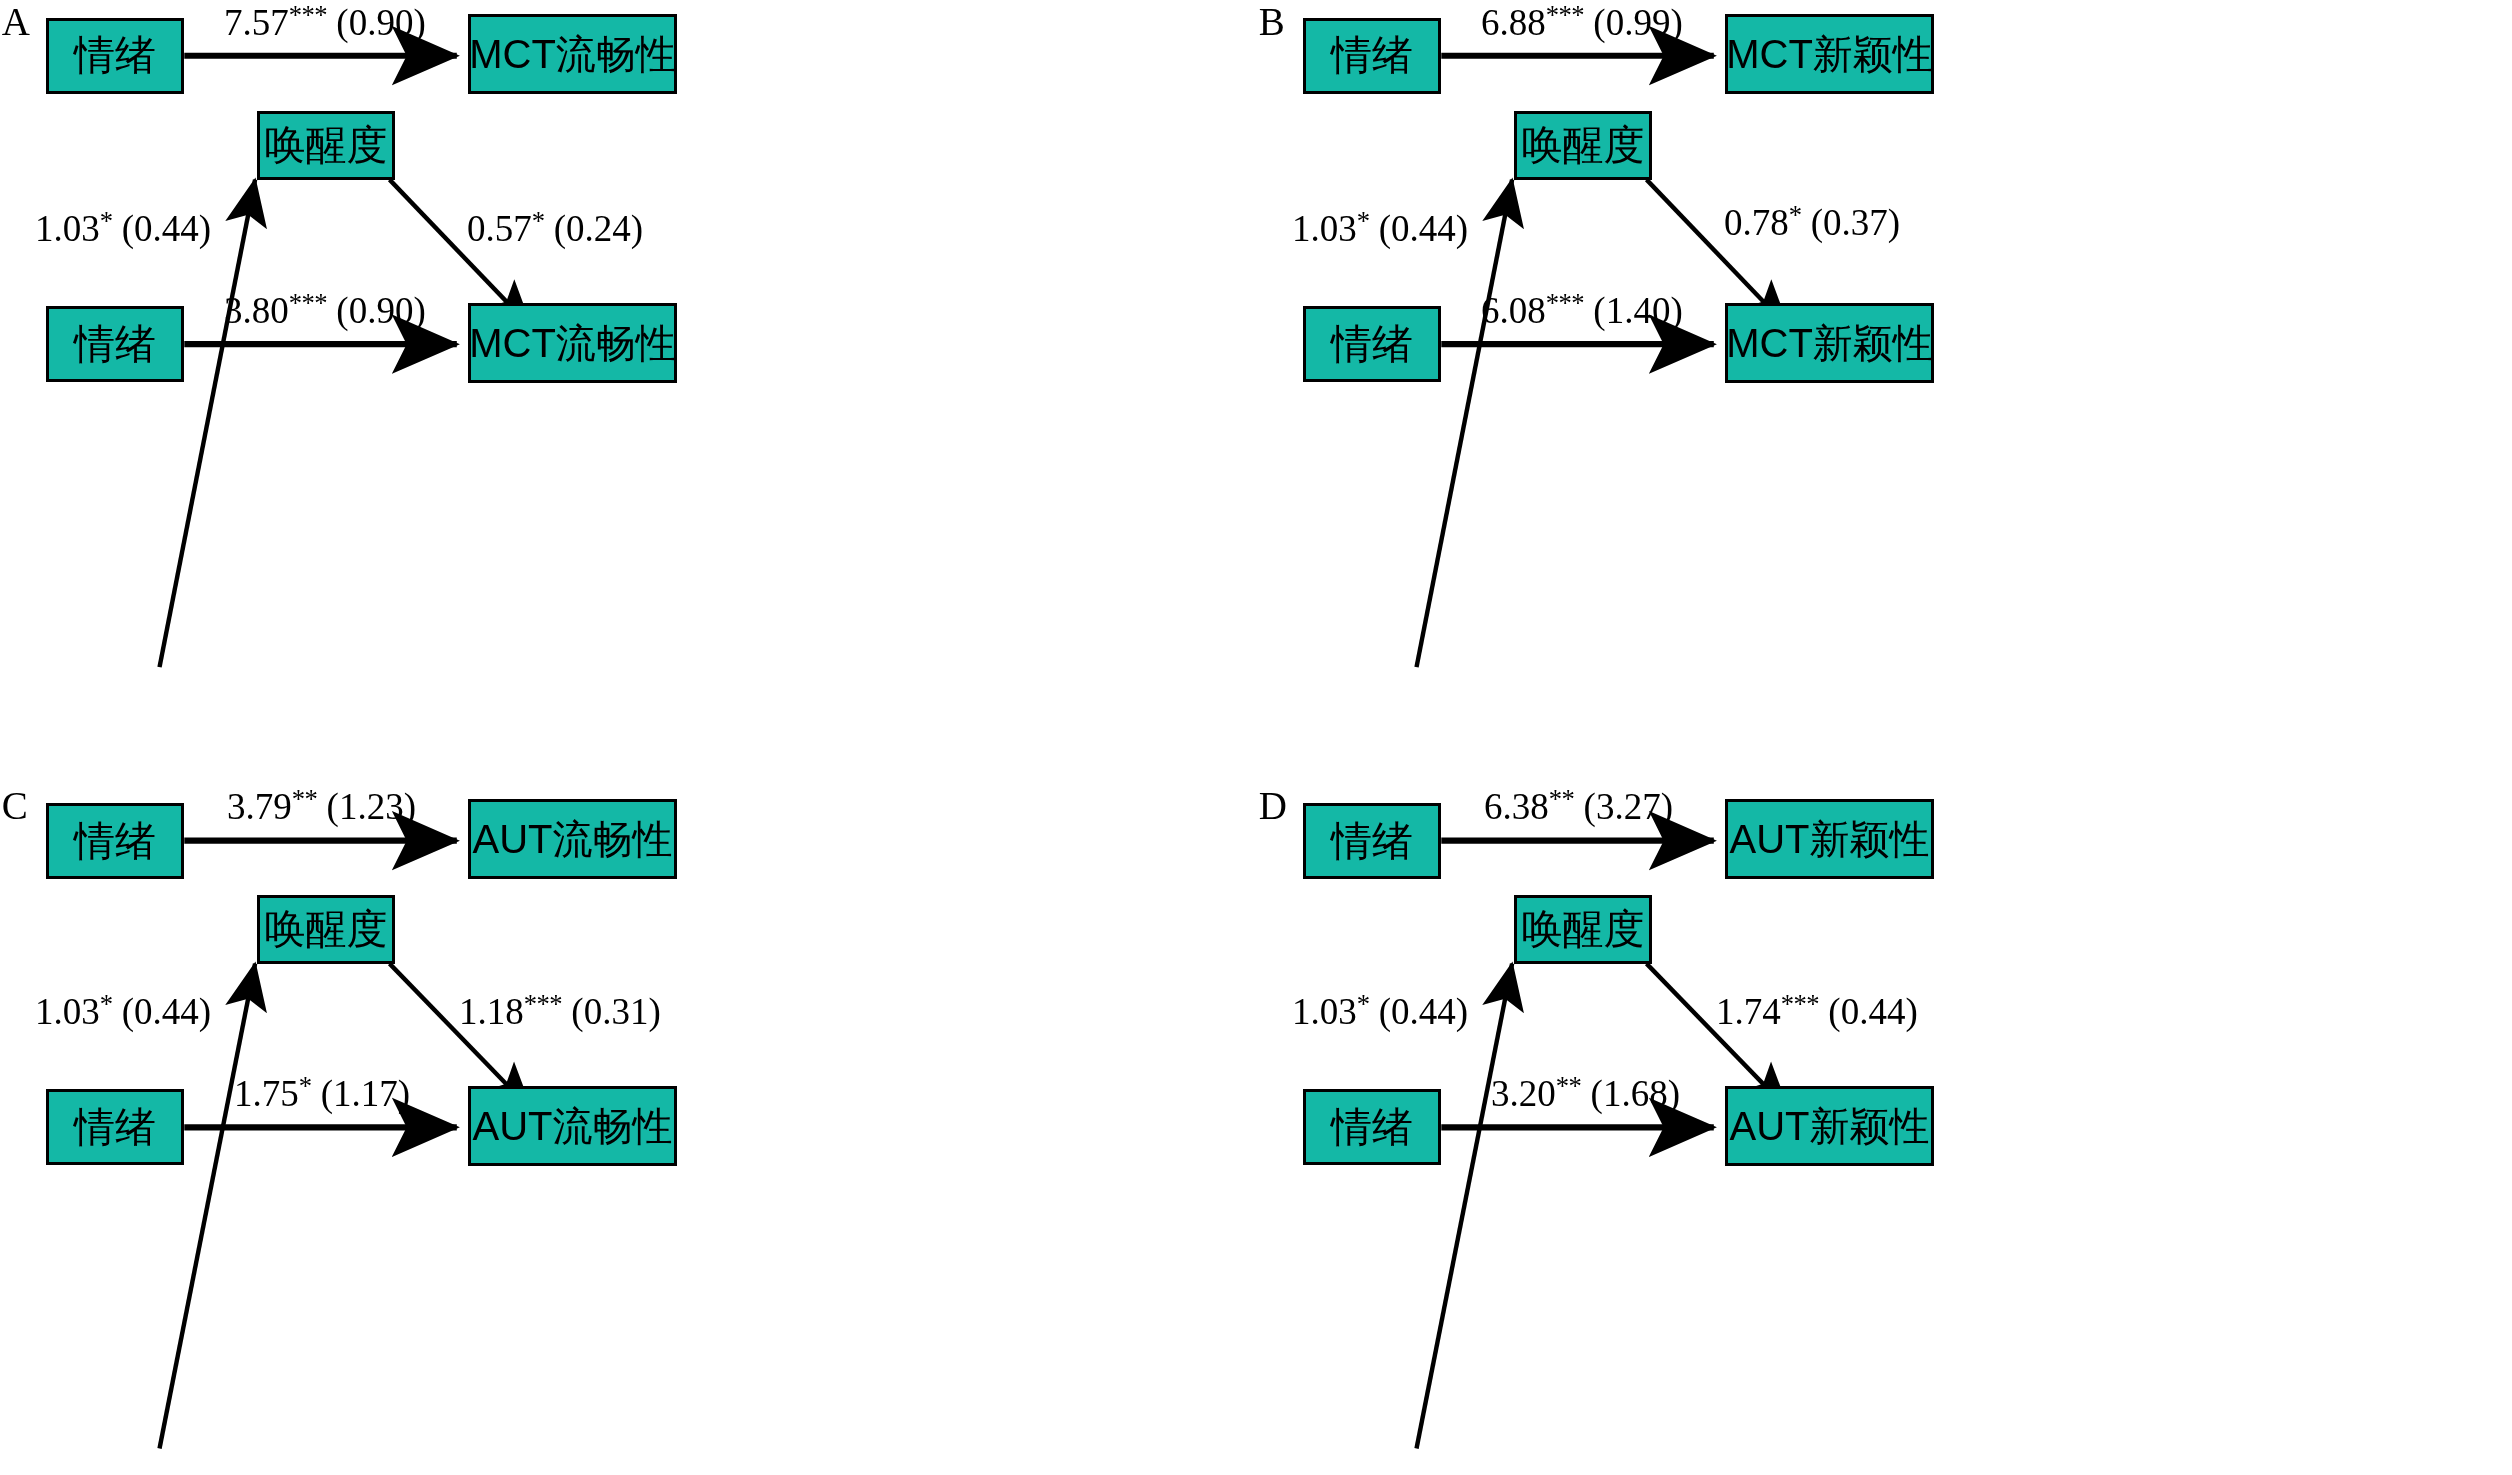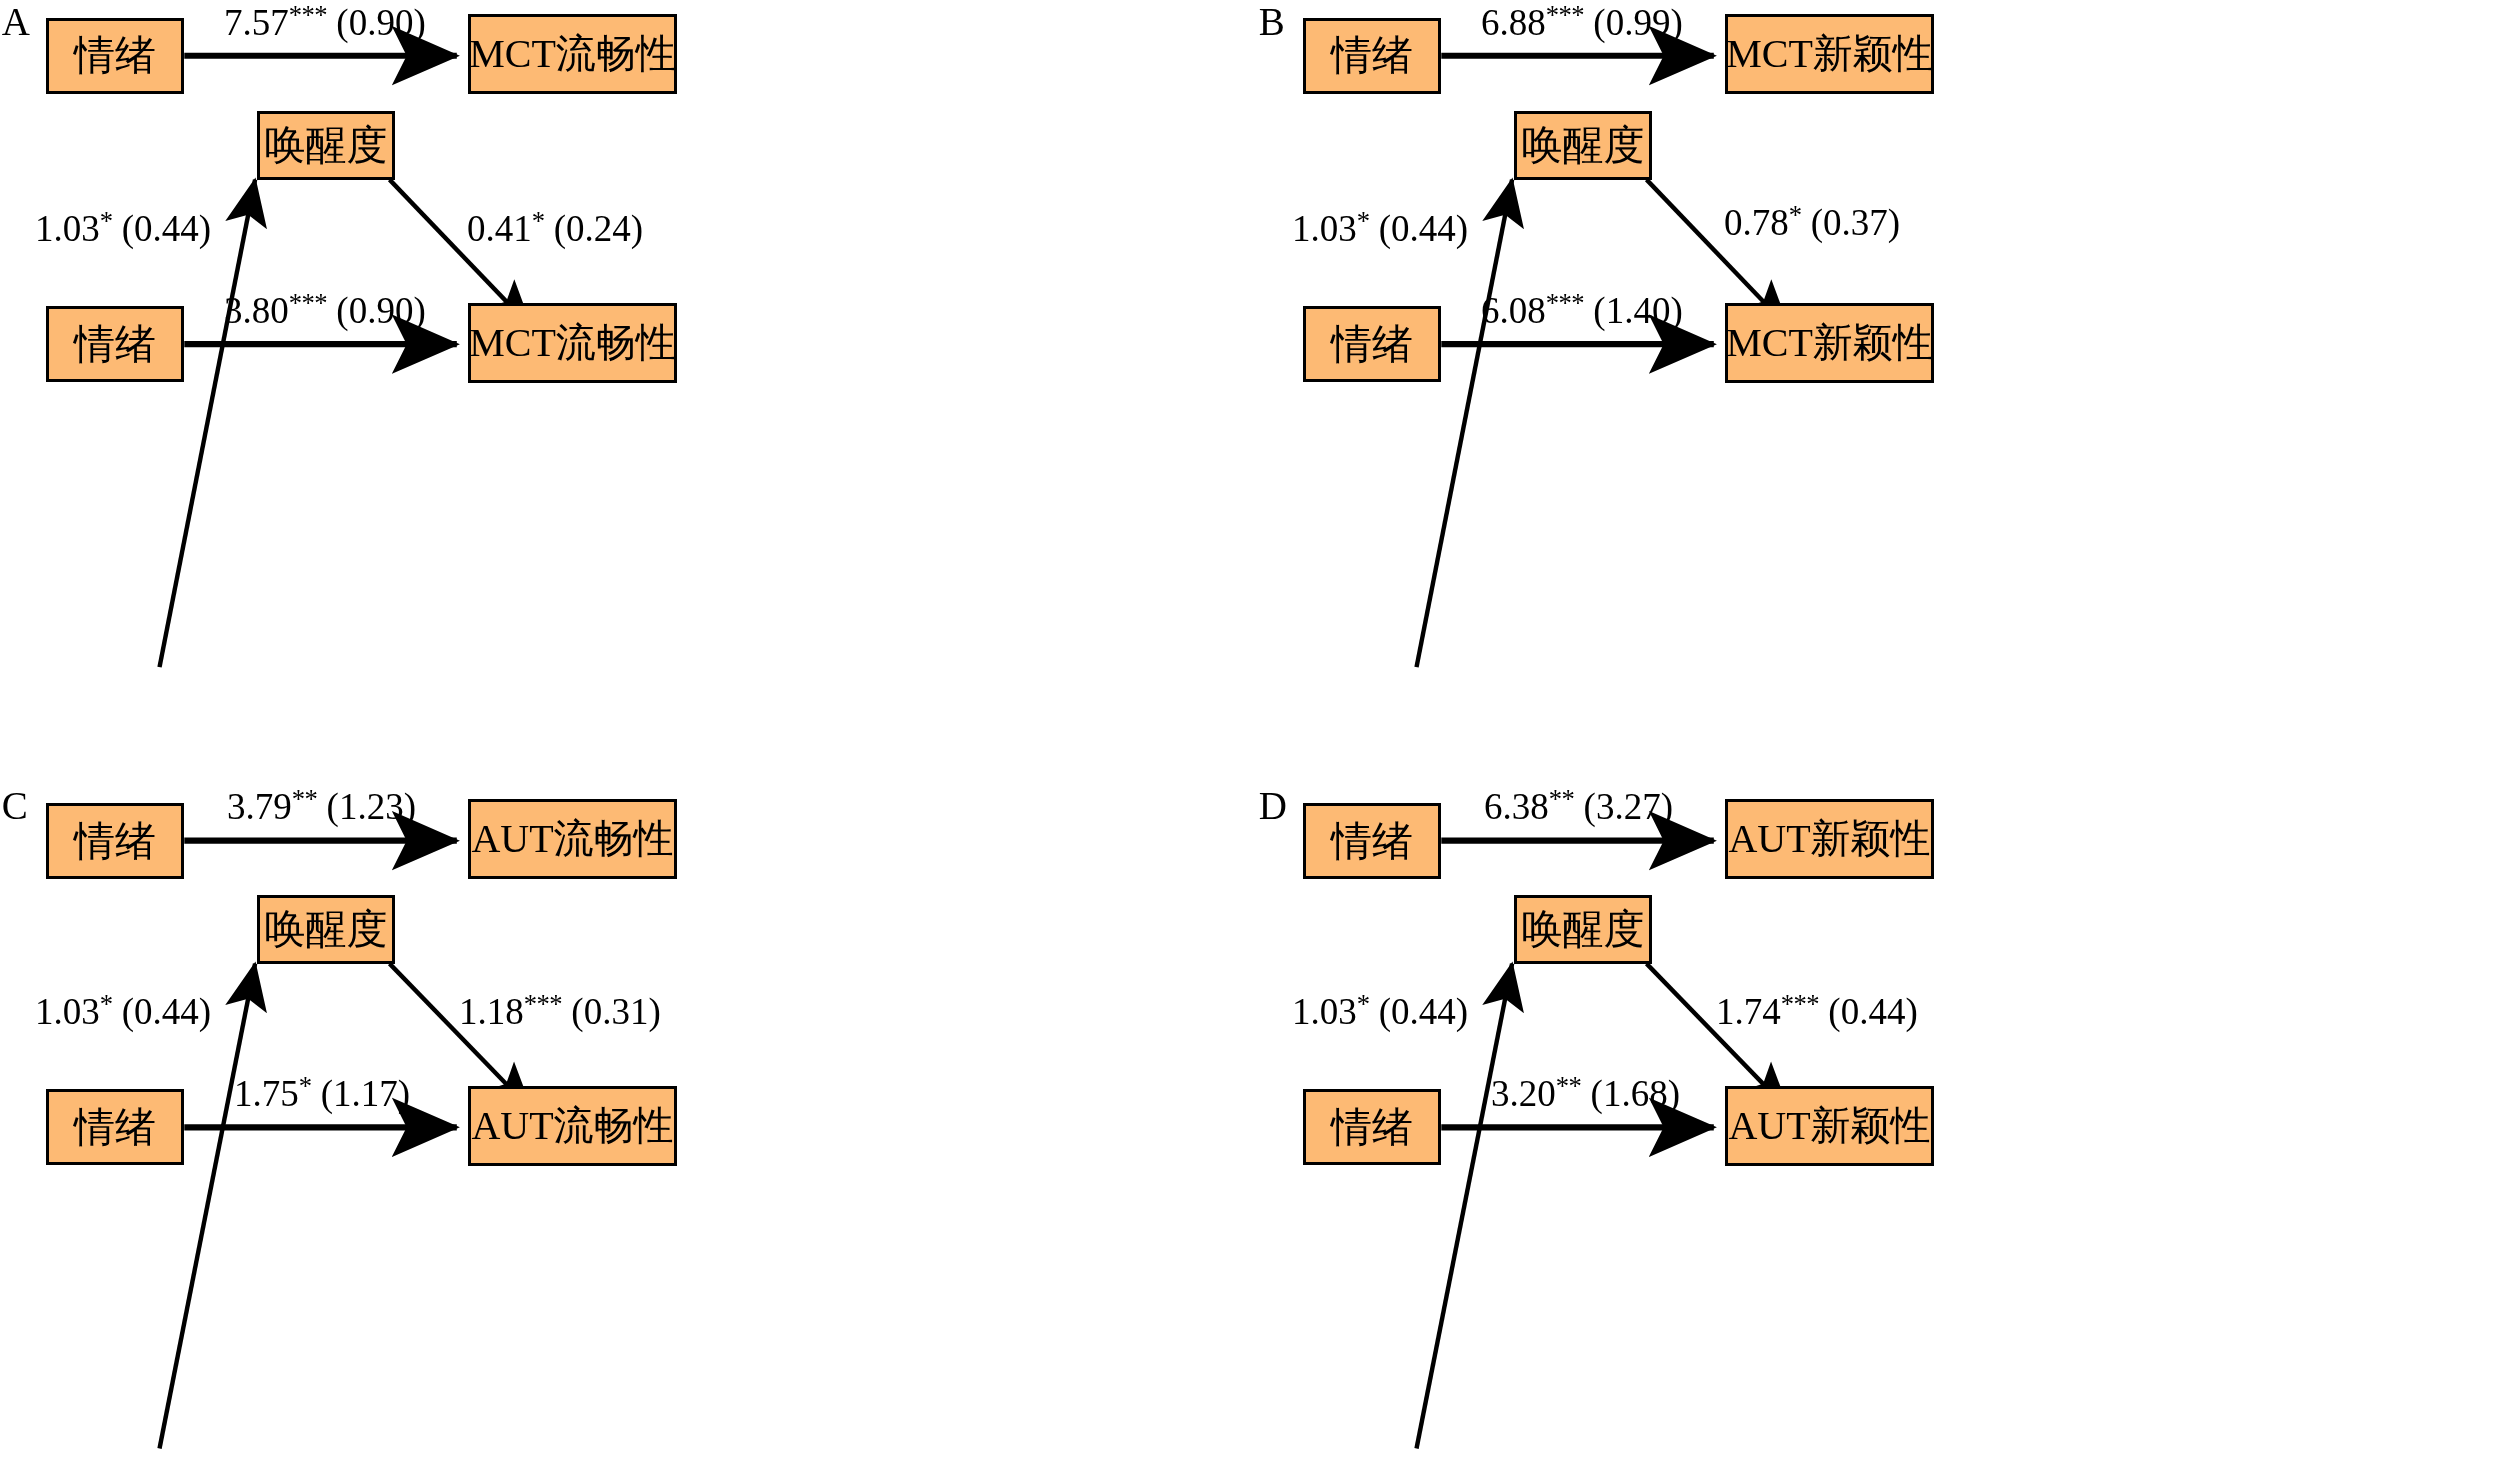--- a/index.html
+++ b/index.html
@@ -26,25 +26,25 @@
     line-height:39px;
     font-weight:400;
     letter-spacing:0px;
   }
 
   
   .node{
     position:absolute;
     box-sizing:border-box;
     border:3.5px solid #000;
-    background:#fdba74;
+    background:#14b8a6;
     display:flex;
     align-items:center;
     justify-content:center;
-    font-family:Liberation Serif, serif;
+    font-family:Liberation Sans, sans-serif;
     font-size:41px;
     line-height:1;
     white-space:nowrap;
     letter-spacing:0px;
   }
   .node.wide{font-size:40px;}
 
   
   .coef{
     position:absolute;
@@ -92,21 +92,21 @@
     <div class="coef" style="left:224px;top:3.5px;">
       <span>7.57</span><sup>***</sup>&nbsp;<span>(0.90)</span>
     </div>
 
     <div class="node" style="left:257px;top:111px;width:138px;height:69px;">唤醒度</div>
 
     <div class="coef" style="left:35px;top:210px;">
       <span>1.03</span><sup>*</sup>&nbsp;<span>(0.44)</span>
     </div>
     <div class="coef" style="left:467px;top:210px;">
-      <span>0.41</span><sup>*</sup>&nbsp;<span>(0.24)</span>
+      <span>0.57</span><sup>*</sup>&nbsp;<span>(0.24)</span>
     </div>
 
     <div class="node" style="left:46px;top:306px;width:138px;height:76px;">情绪</div>
     <div class="node wide" style="left:468px;top:303px;width:209px;height:80px;">MCT流畅性</div>
     <div class="coef" style="left:224px;top:292px;">
       <span>3.80</span><sup>***</sup>&nbsp;<span>(0.90)</span>
     </div>
   </div>
 
   <div class="panel" id="panel-B">

